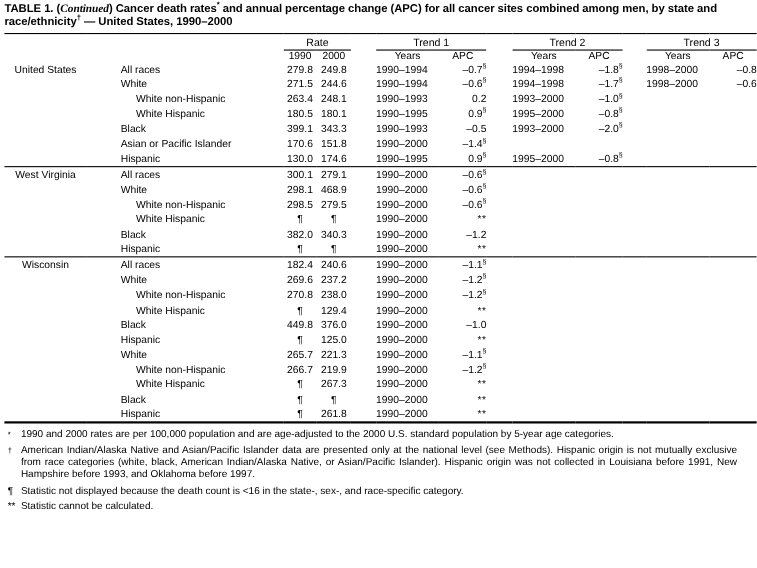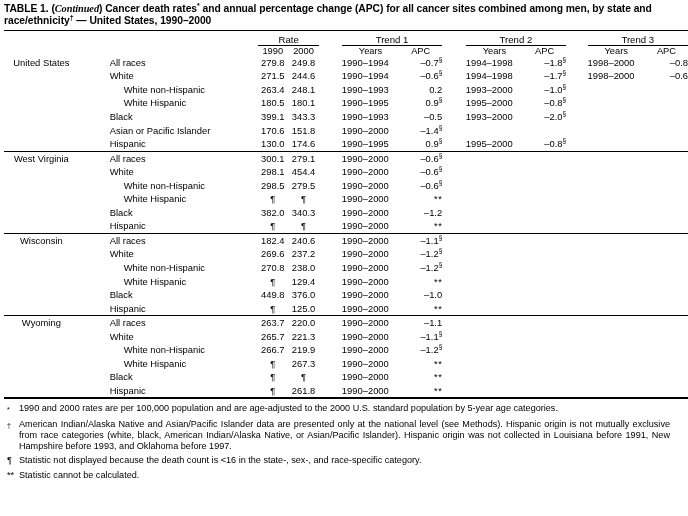--- a/index.html
+++ b/index.html
@@ -316,21 +316,21 @@
           <td class="yrs"></td>
           <td class="apc"></td>
           <td></td>
           <td class="yrs"></td>
           <td class="apc"></td>
         </tr>
         <tr class="data">
           <td class="state"></td>
           <td class="group ind0">White</td>
           <td class="num">298.1</td>
-          <td class="num">454.4</td>
+          <td class="num">468.9</td>
           <td></td>
           <td class="yrs">1990–2000</td>
           <td class="apc">–0.6<sup>§</sup></td>
           <td></td>
           <td class="yrs"></td>
           <td class="apc"></td>
           <td></td>
           <td class="yrs"></td>
           <td class="apc"></td>
         </tr>
@@ -470,35 +470,20 @@
           <td class="apc"></td>
         </tr>
         <tr class="data">
           <td class="state"></td>
           <td class="group ind0">Hispanic</td>
           <td class="num">¶</td>
           <td class="num">125.0</td>
           <td></td>
           <td class="yrs">1990–2000</td>
           <td class="apc"><span class="stars">**</span></td>
-          <td></td>
-          <td class="yrs"></td>
-          <td class="apc"></td>
-          <td></td>
-          <td class="yrs"></td>
-          <td class="apc"></td>
-        </tr>
-        <tr class="data sect-start">
-          <td class="state">Wyoming</td>
-          <td class="group ind0">All races</td>
-          <td class="num">263.7</td>
-          <td class="num">220.0</td>
-          <td></td>
-          <td class="yrs">1990–2000</td>
-          <td class="apc">–1.1</td>
           <td></td>
           <td class="yrs"></td>
           <td class="apc"></td>
           <td></td>
           <td class="yrs"></td>
           <td class="apc"></td>
         </tr>
         <tr class="data">
           <td class="state"></td>
           <td class="group ind0">White</td>

